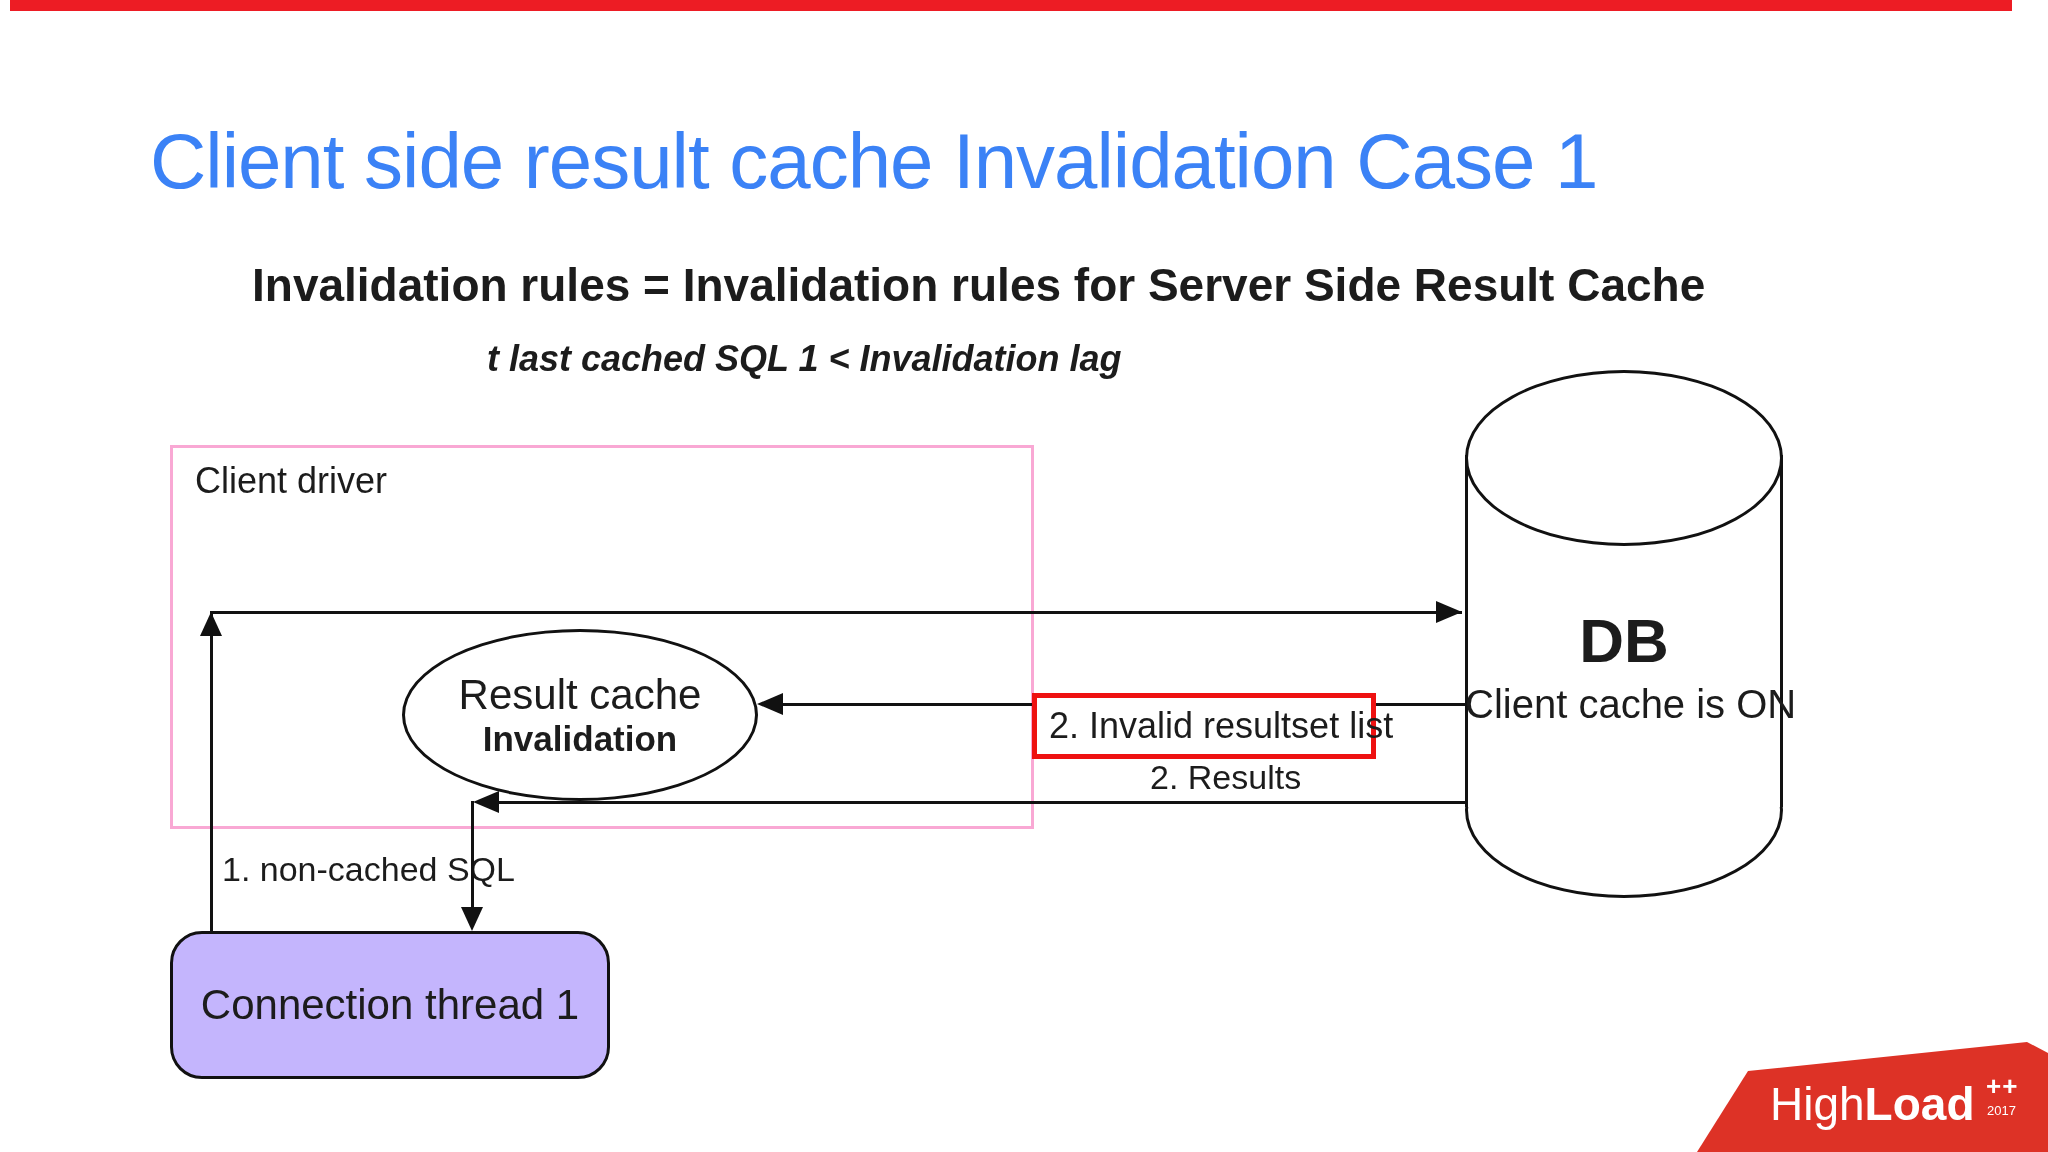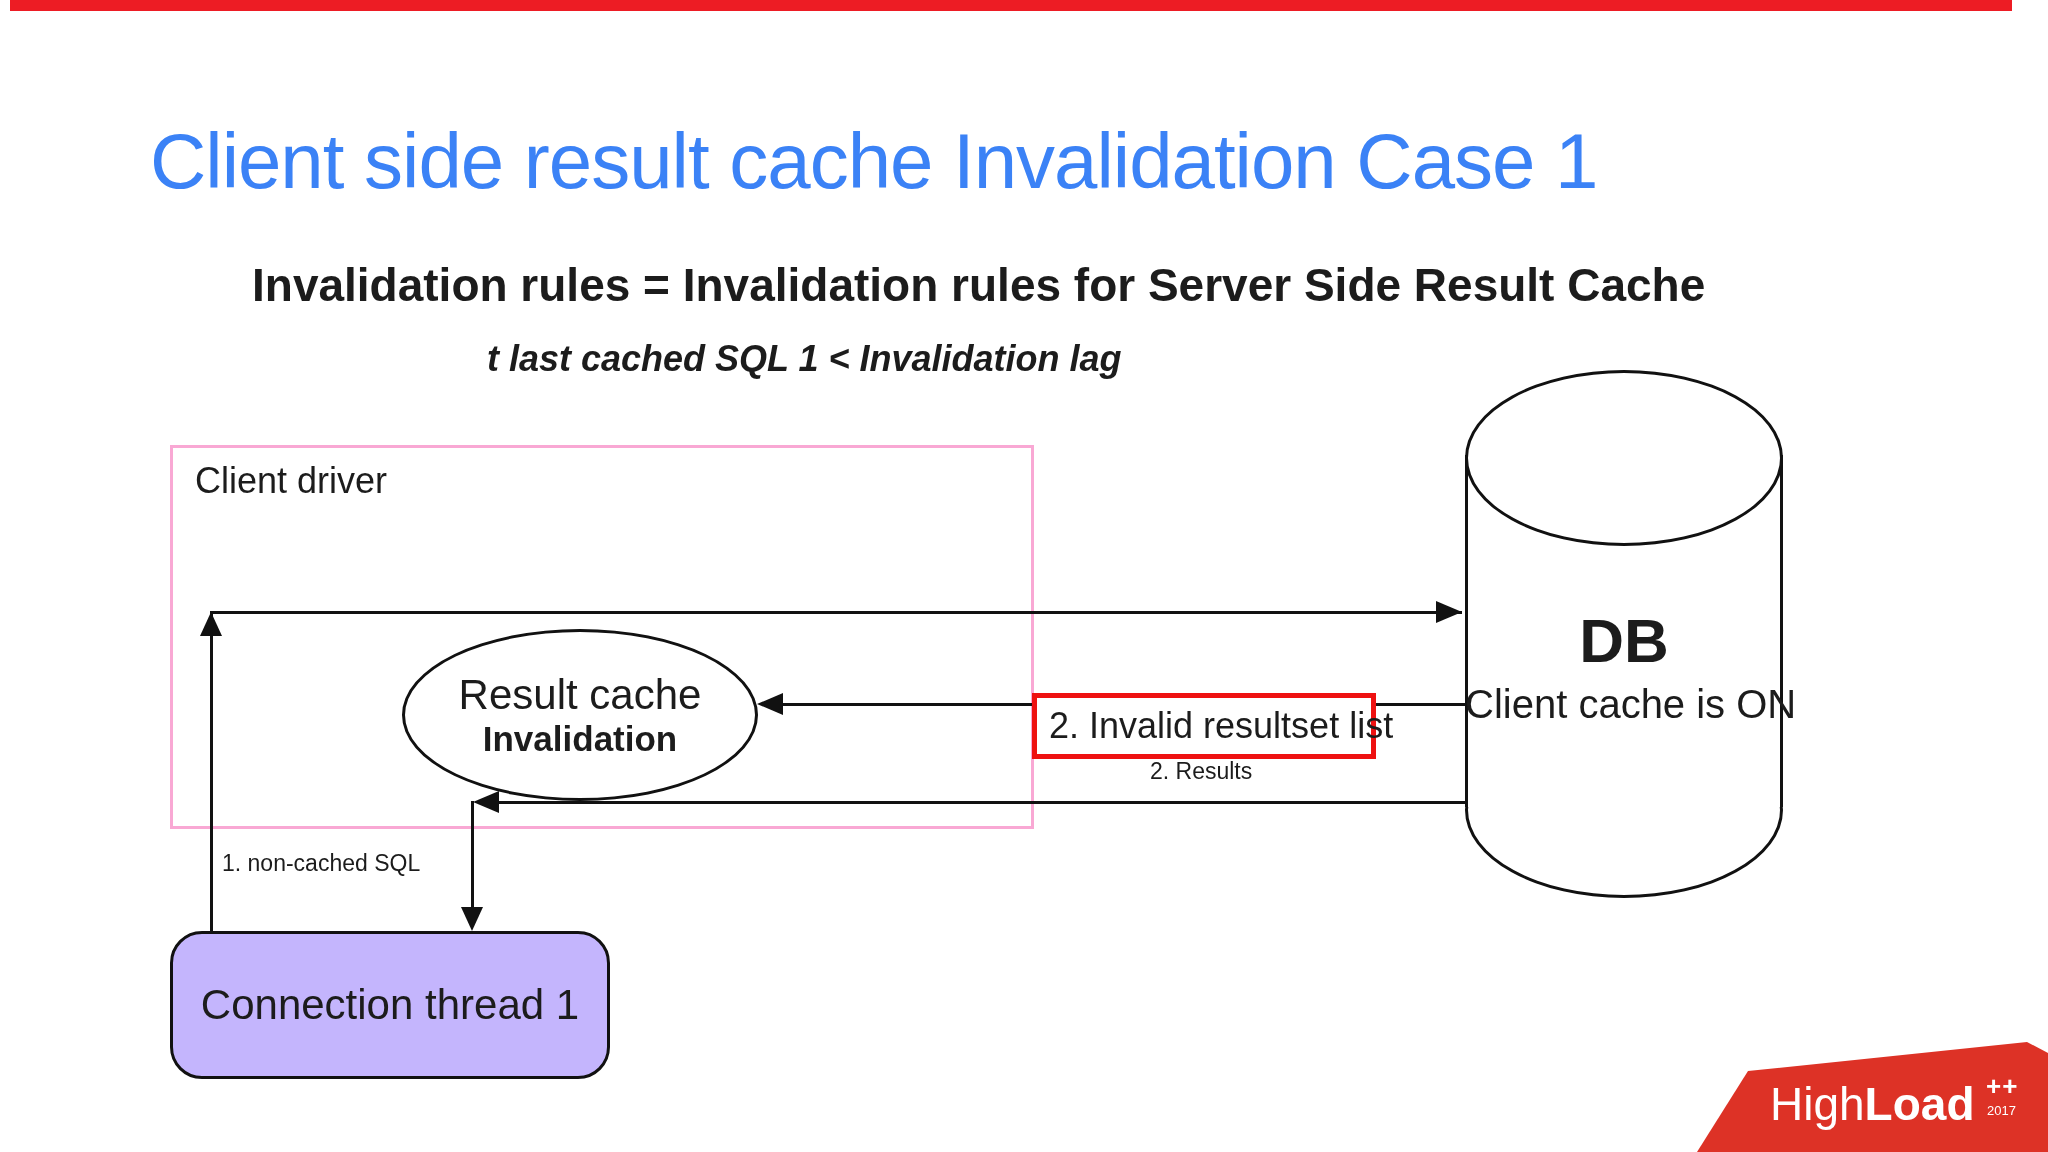--- a/index.html
+++ b/index.html
@@ -36,21 +36,21 @@
   .db .db-status{font-size:40px;margin-top:10px;white-space:nowrap;}
   
   .hline{background:#111;height:3px;}
   .vline{background:#111;width:3px;}
   .arrow{width:0;height:0;}
   .arrow-right{border-top:11px solid transparent;border-bottom:11px solid transparent;border-left:26px solid #111;}
   .arrow-left{border-top:11px solid transparent;border-bottom:11px solid transparent;border-right:26px solid #111;}
   .arrow-up{border-left:11px solid transparent;border-right:11px solid transparent;border-bottom:24px solid #111;}
   .arrow-down{border-left:11px solid transparent;border-right:11px solid transparent;border-top:24px solid #111;}
   
-  .edge-label{font-size:23px;white-space:nowrap;}
+  .edge-label{font-size:34px;white-space:nowrap;}
   .lbl-noncached{left:222px;top:850px;}
   .lbl-results{left:1150px;top:758px;}
   .invalid-box{left:1032px;top:649px;width:322px;height:56px;border:5px solid var(--highlight-red,#ee1111);
                background:#fff;display:flex;align-items:center;padding-left:12px;font-size:36px;z-index:4;white-space:nowrap;margin-top:44px;}
   
   .conn-box{left:170px;top:931px;width:434px;height:142px;border:3px solid #111;border-radius:32px;
             background:#c4b5fd;display:flex;align-items:center;justify-content:center;font-size:42px;z-index:3;}
   
   .logo{left:1690px;top:1035px;width:358px;height:117px;background:var(--logo-red,#dd3226);
         clip-path:polygon(58px 36px,337px 7px,358px 18px,358px 117px,7px 117px);color:#ffffff;}

